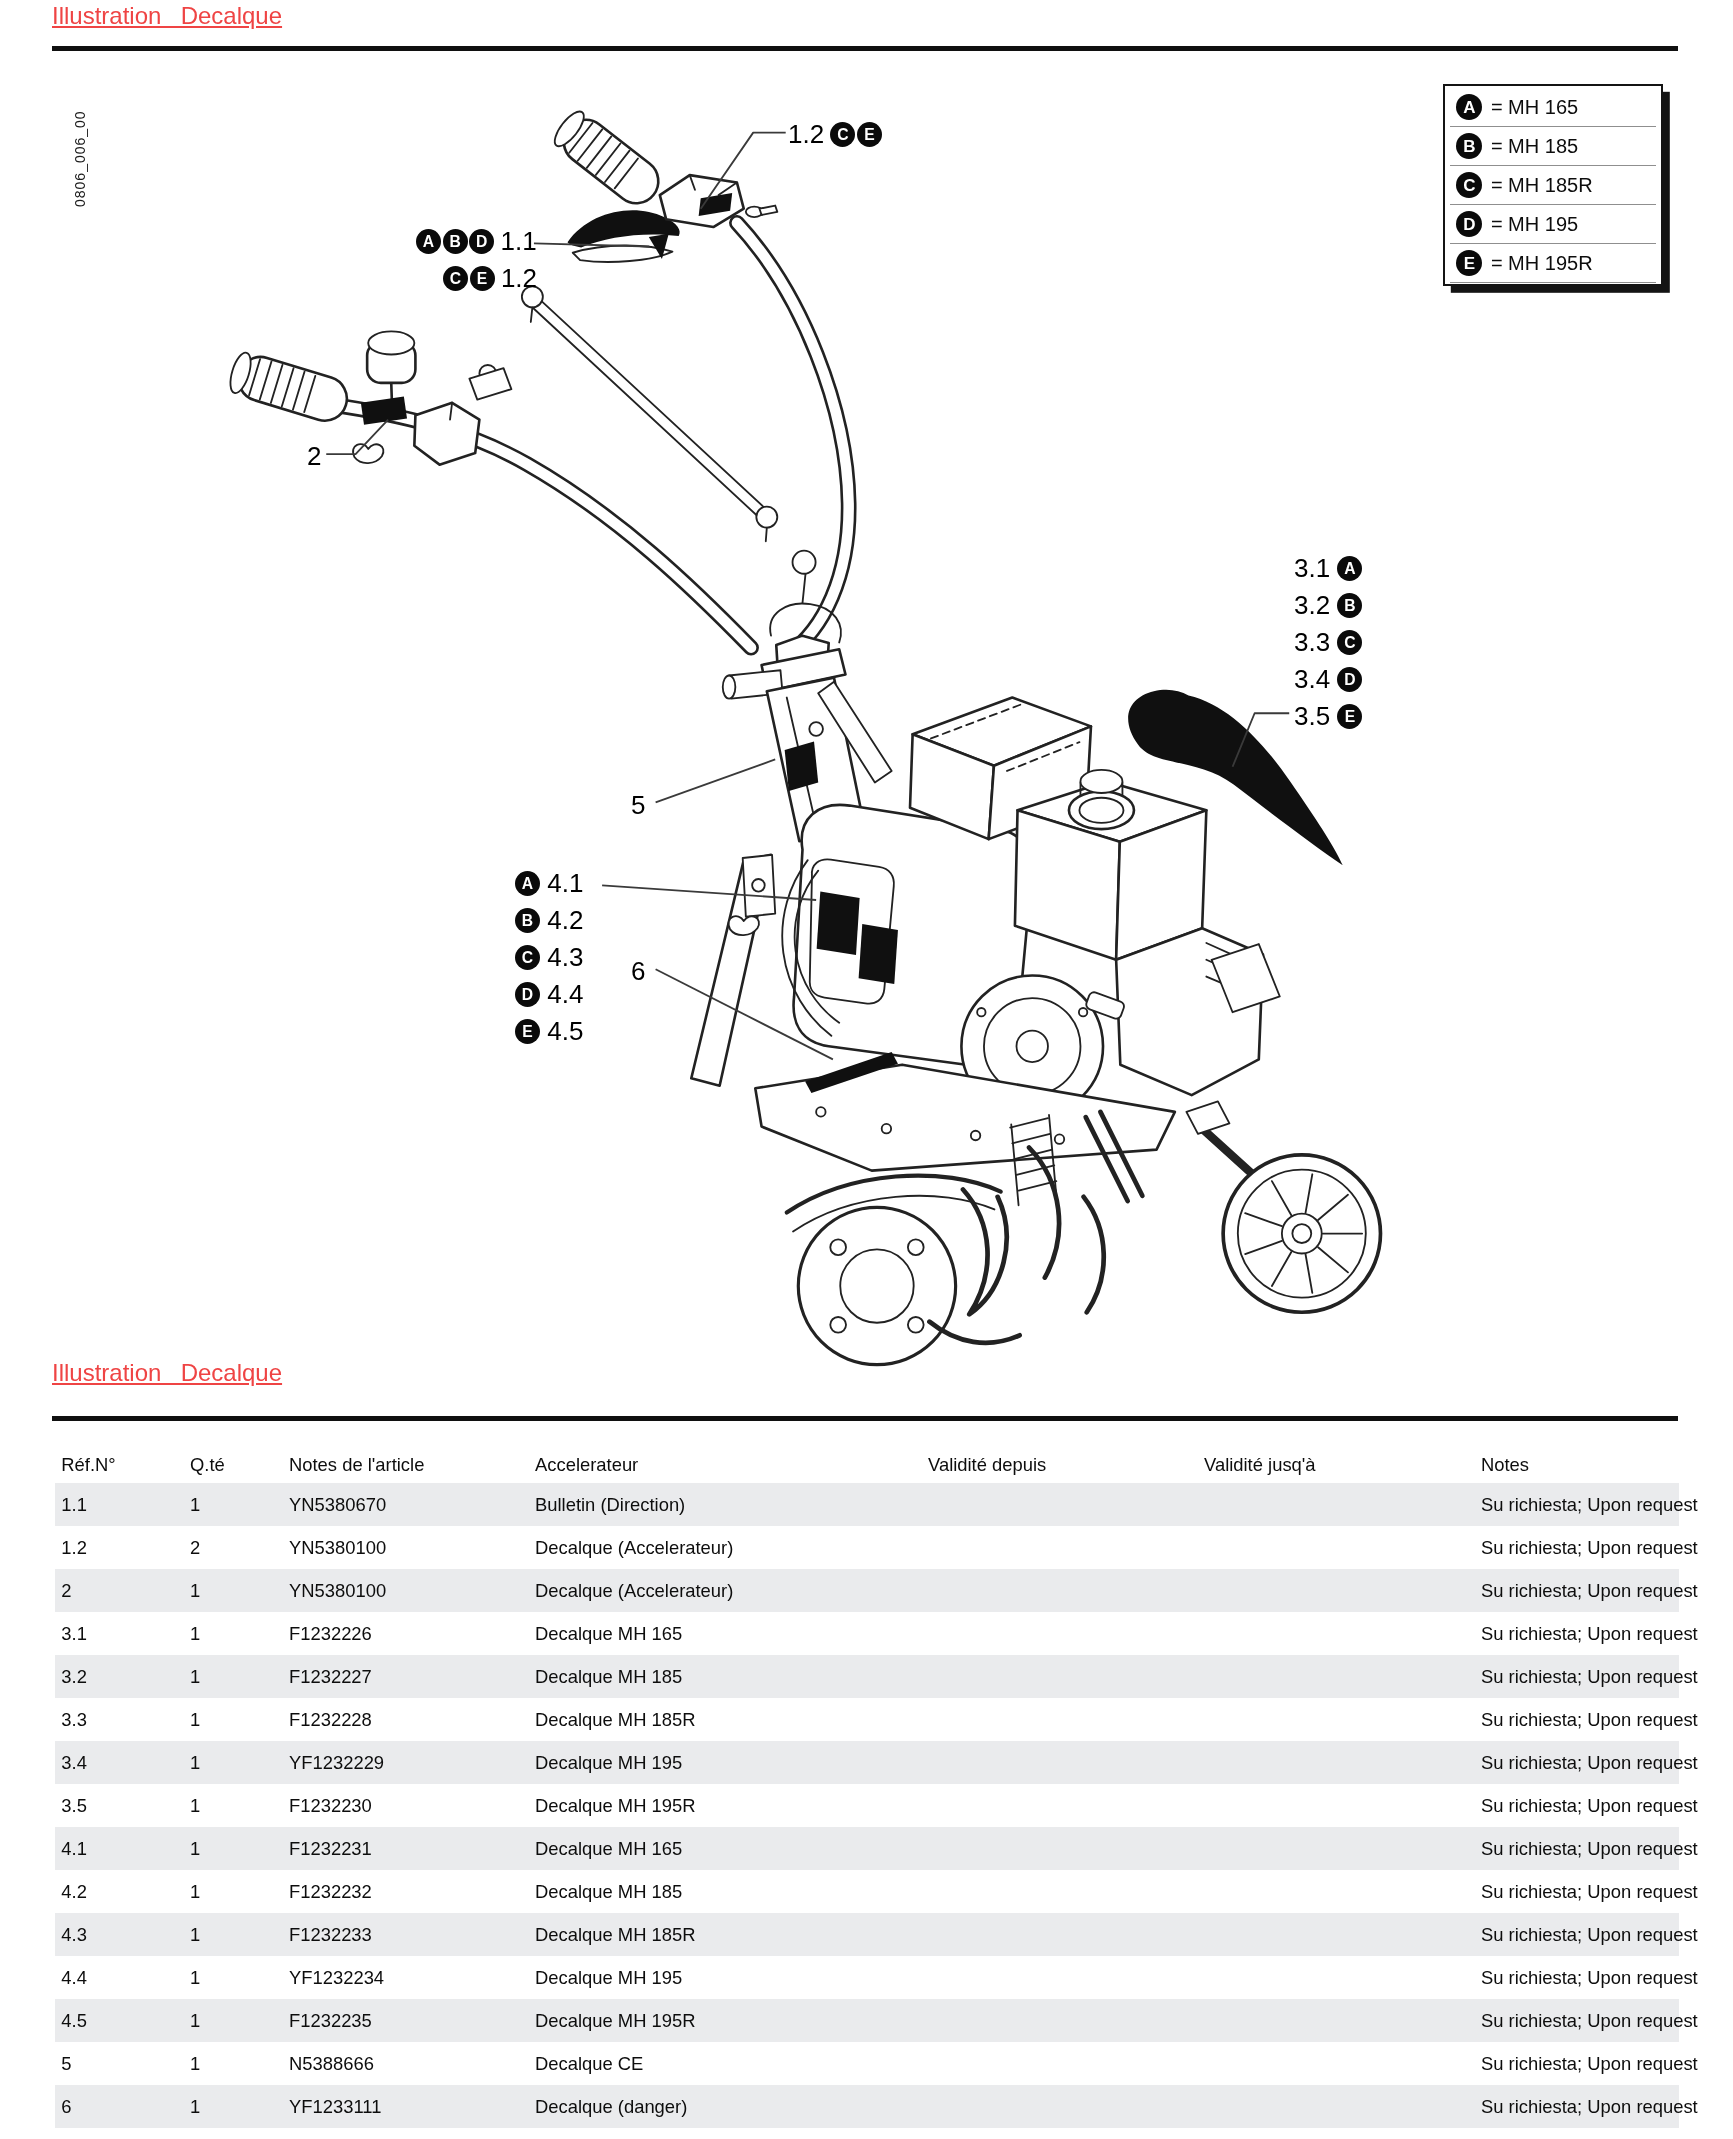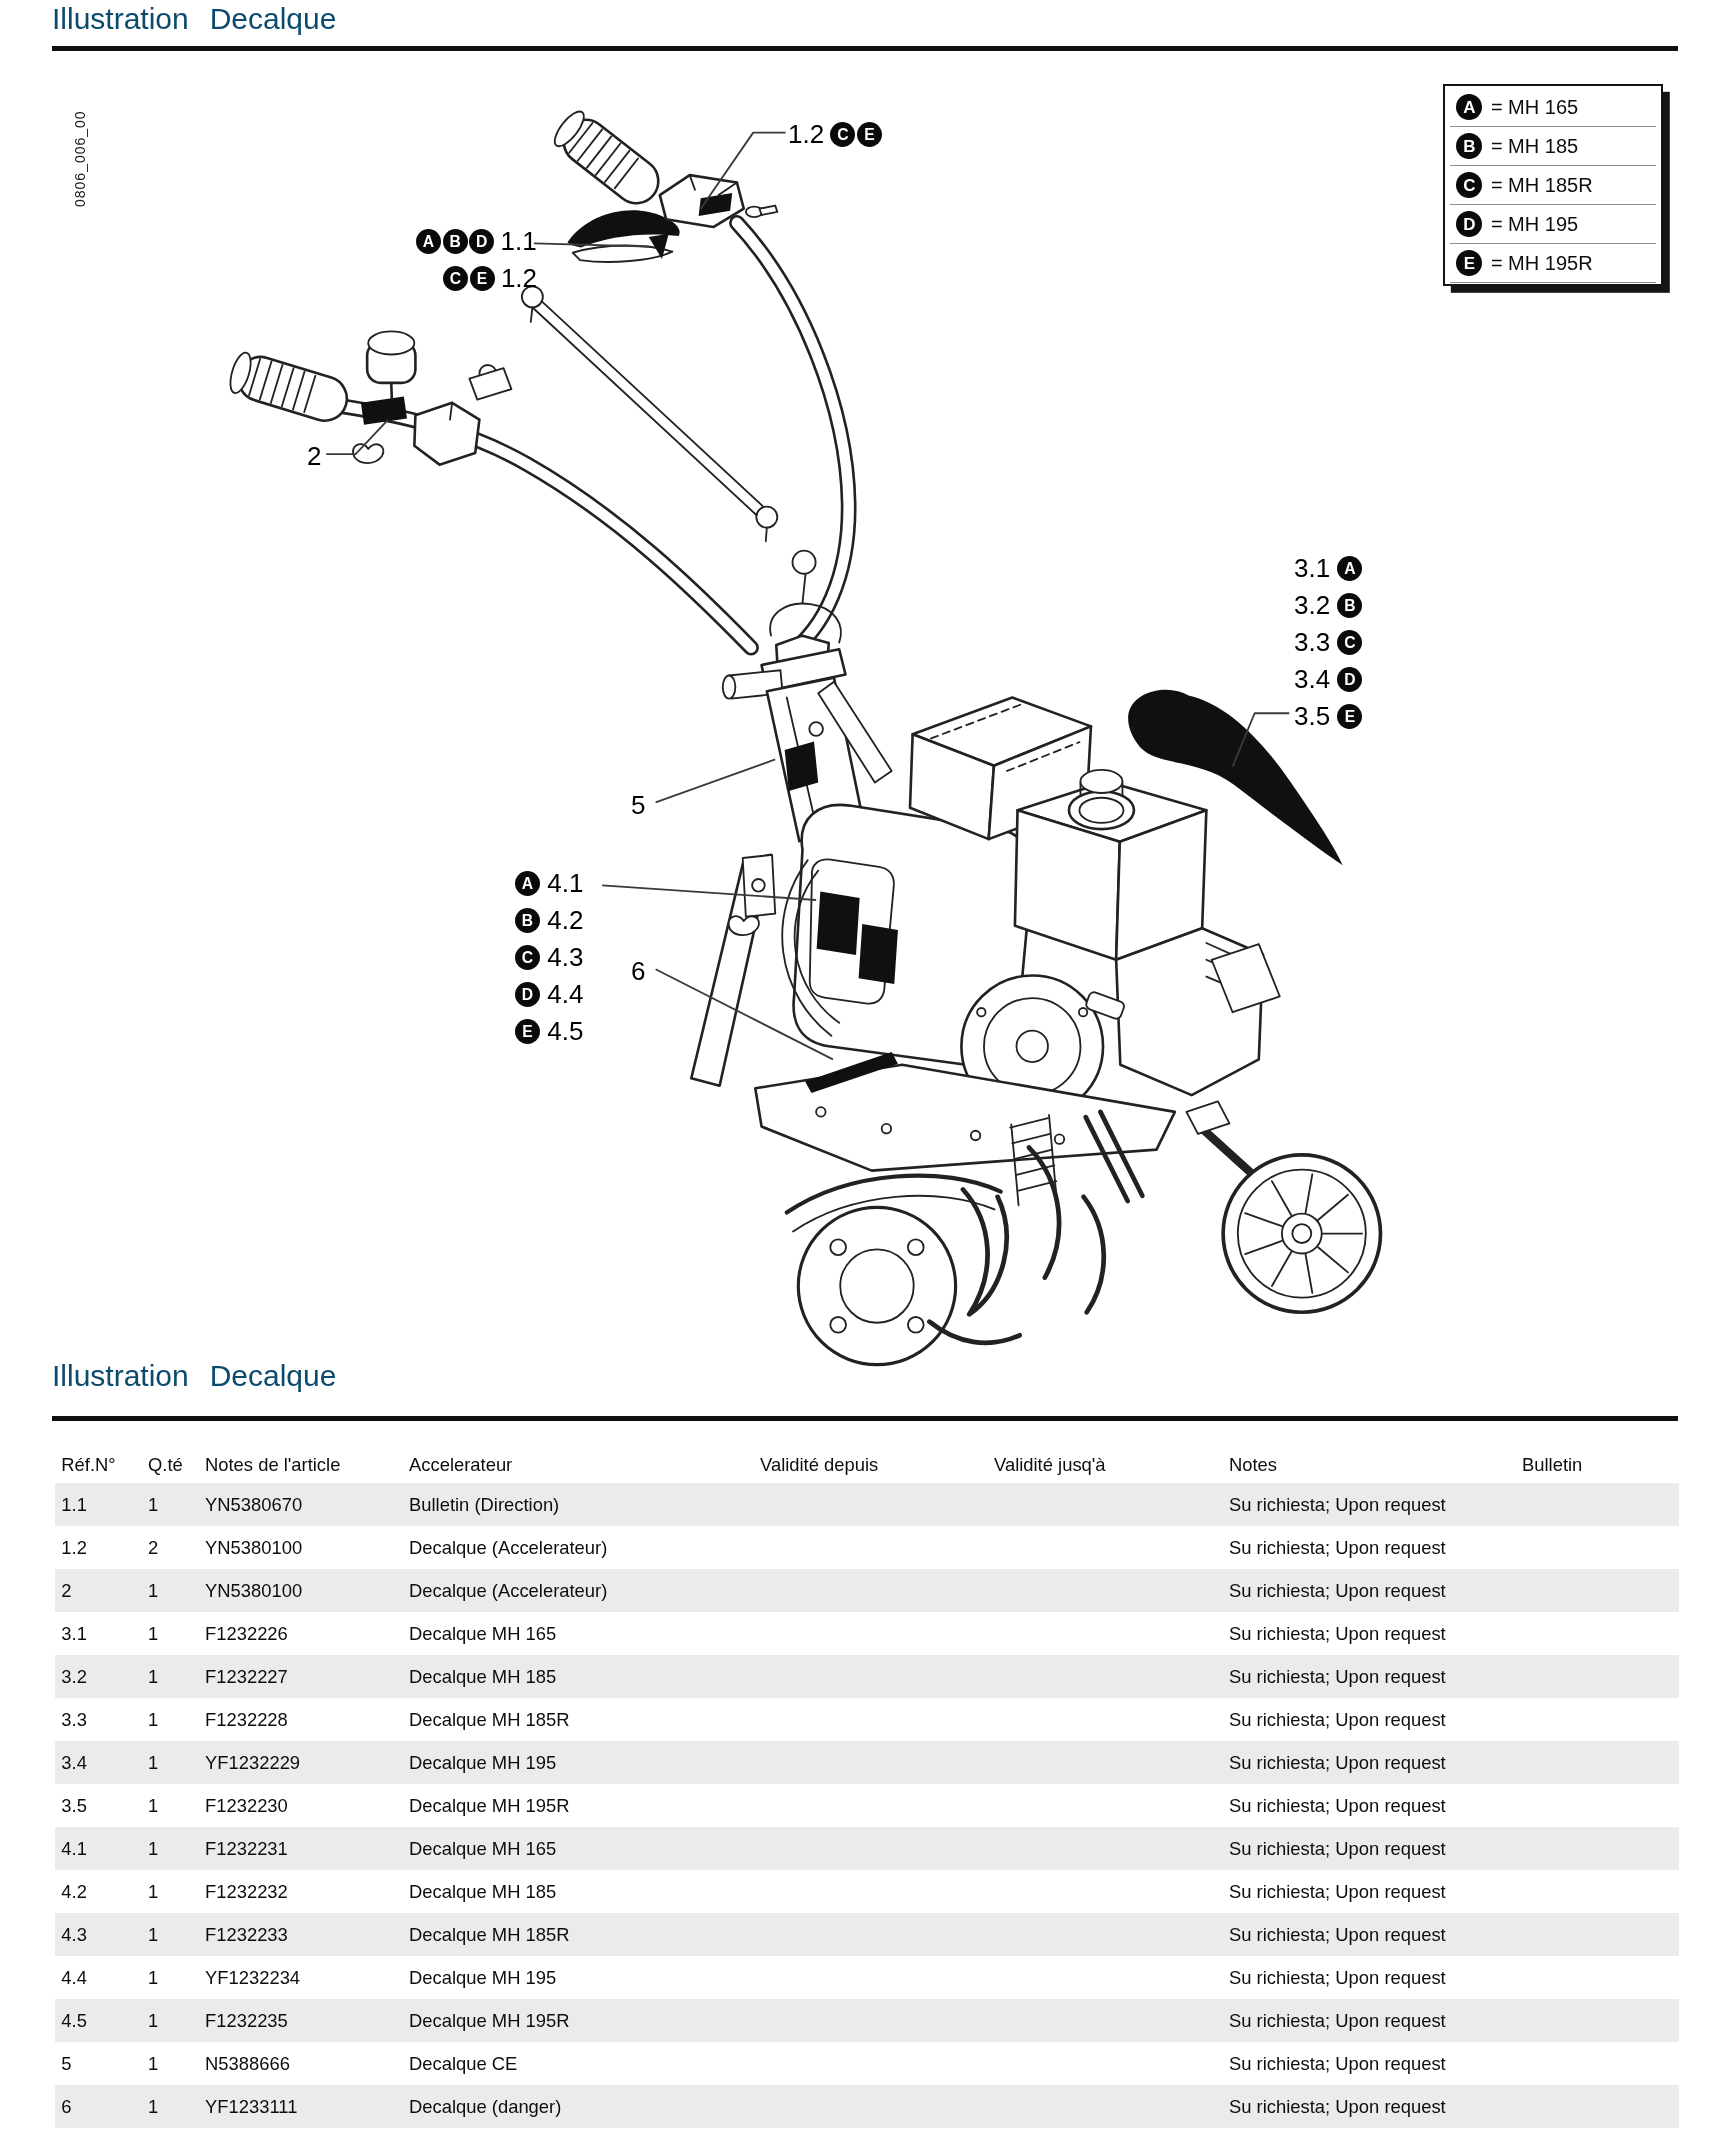--- a/index.html
+++ b/index.html
@@ -1,19 +1,19 @@
 <!DOCTYPE html>
 <html style="font-size:8.4px"><head>
 <meta charset="utf-8">
 <style>
   html,body{margin:0;padding:0;background:#fff;}
   body{width:1734px;height:2140px;font-family:"Liberation Sans",sans-serif;color:#0d0d0d;}
   .page{position:relative;width:1734px;height:2140px;background:#fff;overflow:hidden;}
 
-  .h1{position:absolute;font-size:30px;font-weight:400;word-spacing:12.6px;color:#0c4a6e;white-space:nowrap;}
+  .h1{position:absolute;font-size:24px;font-weight:400;word-spacing:12.6px;color:#ef4444;white-space:nowrap;text-decoration:underline;}
   #title1{left:52px;top:2.1px;}
   #rule1{position:absolute;left:52px;top:46px;width:1626px;height:5.2px;background:#101010;}
   #vcode{position:absolute;left:72px;top:207px;transform:rotate(-90deg);transform-origin:0 0;
          font-size:14px;letter-spacing:1px;color:#1a1a1a;white-space:nowrap;}
 
   
   #legend{position:absolute;left:1443px;top:84px;width:216px;background:#fff;
           border:2.1px solid #141414;box-shadow:7.3px 7.3px 0 -0.5px #141414;padding:2.1px 0 1px 0;}
   .lrow{display:flex;align-items:center;gap:8.4px;height:38px;margin:0 5.2px;
         border-bottom:1px solid #8f8f8f;padding-left:6.3px;}
@@ -38,21 +38,21 @@
   .tubeO{fill:none;stroke:#222;stroke-width:30;stroke-linecap:round;}
   .tubeI{fill:none;stroke:#fff;stroke-width:20;stroke-linecap:round;}
   .dash{stroke-dasharray:14 10;}
   .leader{fill:none;stroke:#3a3a3a;stroke-width:3.5;stroke-linejoin:round;}
 
   
   #title2{left:52px;top:1359px;}
   #rule2{position:absolute;left:52px;top:1416px;width:1626px;height:4.7px;background:#101010;}
   #table{position:absolute;left:55px;top:1446px;width:1624px;}
   .thead,.trow{display:grid;grid-template-columns:93px 57px 204px 351px 234px 235px 293px 1fr;
-               align-items:center;font-size:18.4px;}
+               align-items:center;font-size:18.4px;gap:42px;}
   .thead{height:37px;}
   .trow{height:43px;}
   .thead>div:first-child,.trow>div:first-child{padding-left:6.3px;}
   #rows .trow:nth-child(odd){background:#eaebed;}
   .cell{overflow:hidden;white-space:nowrap;}
 </style>
 </head>
 <body>
 
 <div class="page">

